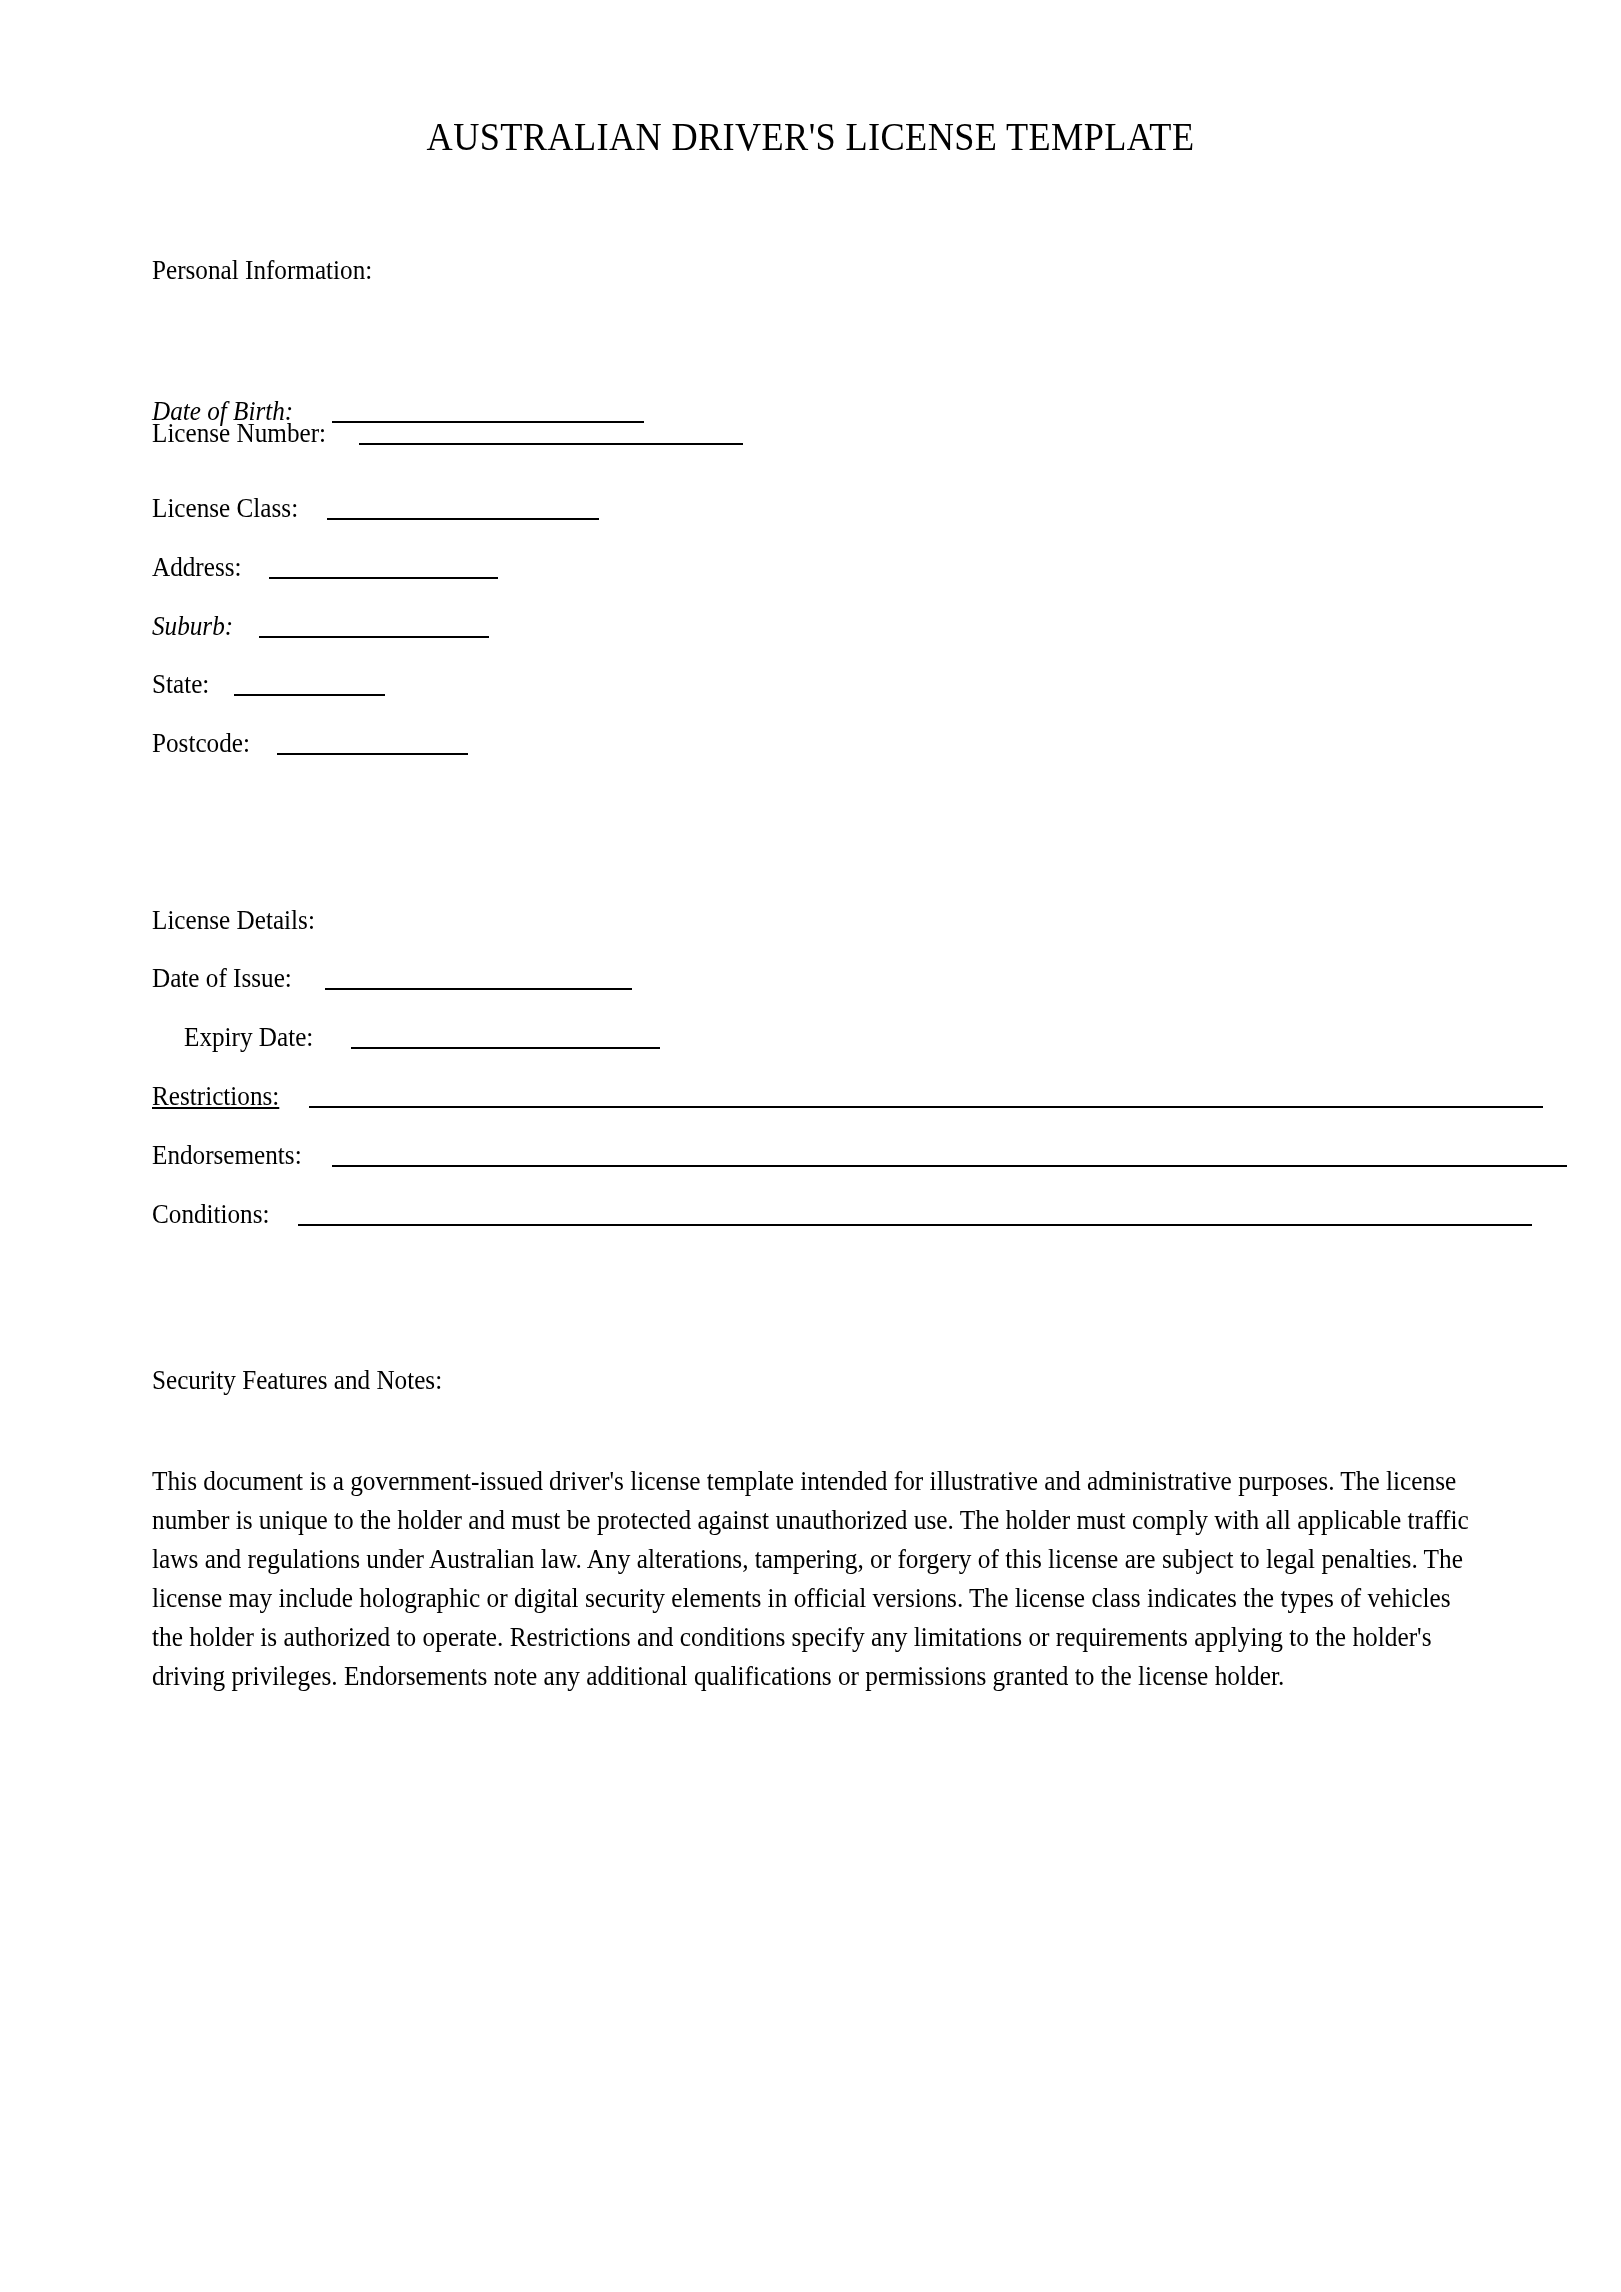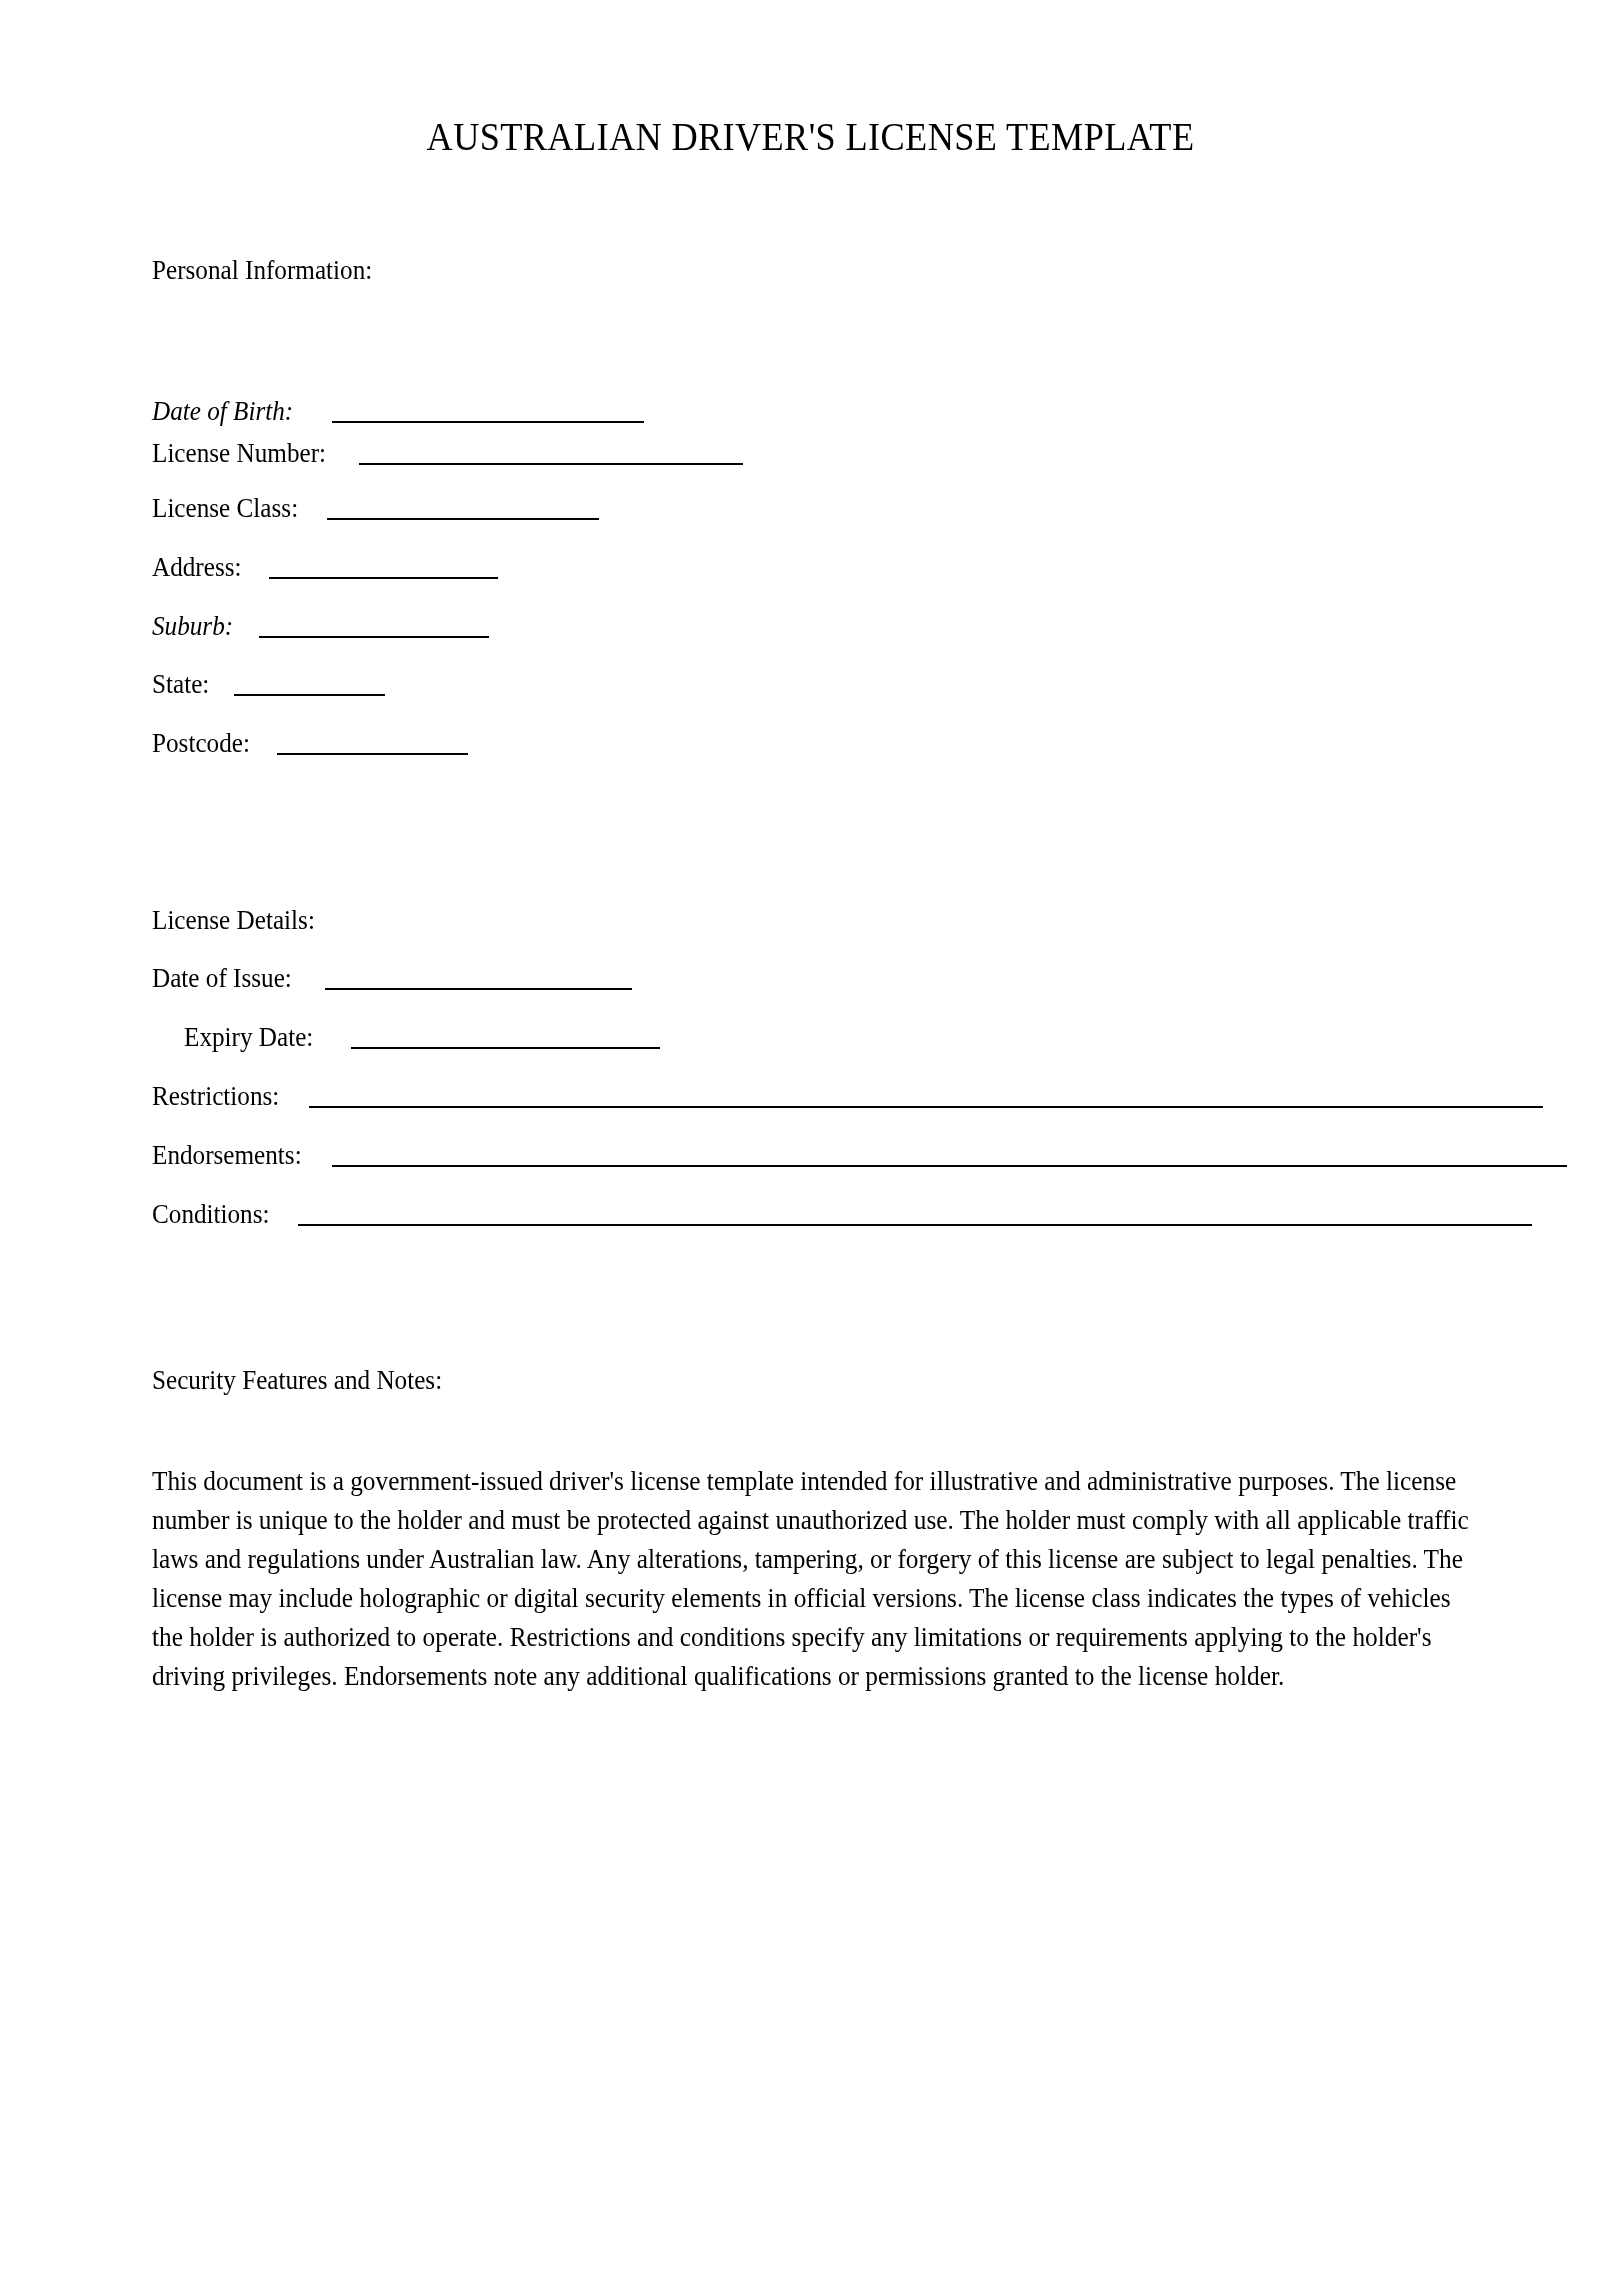--- a/index.html
+++ b/index.html
@@ -93,21 +93,21 @@
   </div>
 
 
   <div class="abs" style="top:398px;font-style:italic;">
     <div class="field-row">
       <span class="field-label">Date of Birth:</span>
       <span class="field-rule" style="margin-left:31px;width:312px;"></span>
     </div>
   </div>
 
-  <div class="abs" style="top:440px;text-align:center;">
+  <div class="abs" style="top:420px;text-align:center;">
     <div class="field-row">
       <span class="field-label">License Number:</span>
       <span class="field-rule" style="margin-left:23.5px;width:384px;"></span>
     </div>
   </div>
 
   <div class="abs" style="top:495px;">
     <div class="field-row">
       <span class="field-label">License Class:</span>
       <span class="field-rule" style="margin-left:21.6px;width:272px;"></span>
@@ -153,21 +153,21 @@
     </div>
   </div>
 
   <div class="abs" style="top:1024px;margin-left:32px;">
     <div class="field-row">
       <span class="field-label">Expiry Date:</span>
       <span class="field-rule" style="margin-left:31px;width:309px;"></span>
     </div>
   </div>
 
-  <div class="abs" style="top:1083px;">
+  <div class="abs" style="top:1083px;text-decoration:underline;">
     <div class="field-row">
       <span class="field-label">Restrictions:</span>
       <span class="field-rule" style="margin-left:23.5px;width:1234px;"></span>
     </div>
   </div>
 
   <div class="abs" style="top:1201px;">
     <div class="field-row">
       <span class="field-label">Conditions:</span>
       <span class="field-rule" style="margin-left:22.5px;width:1234px;"></span>

